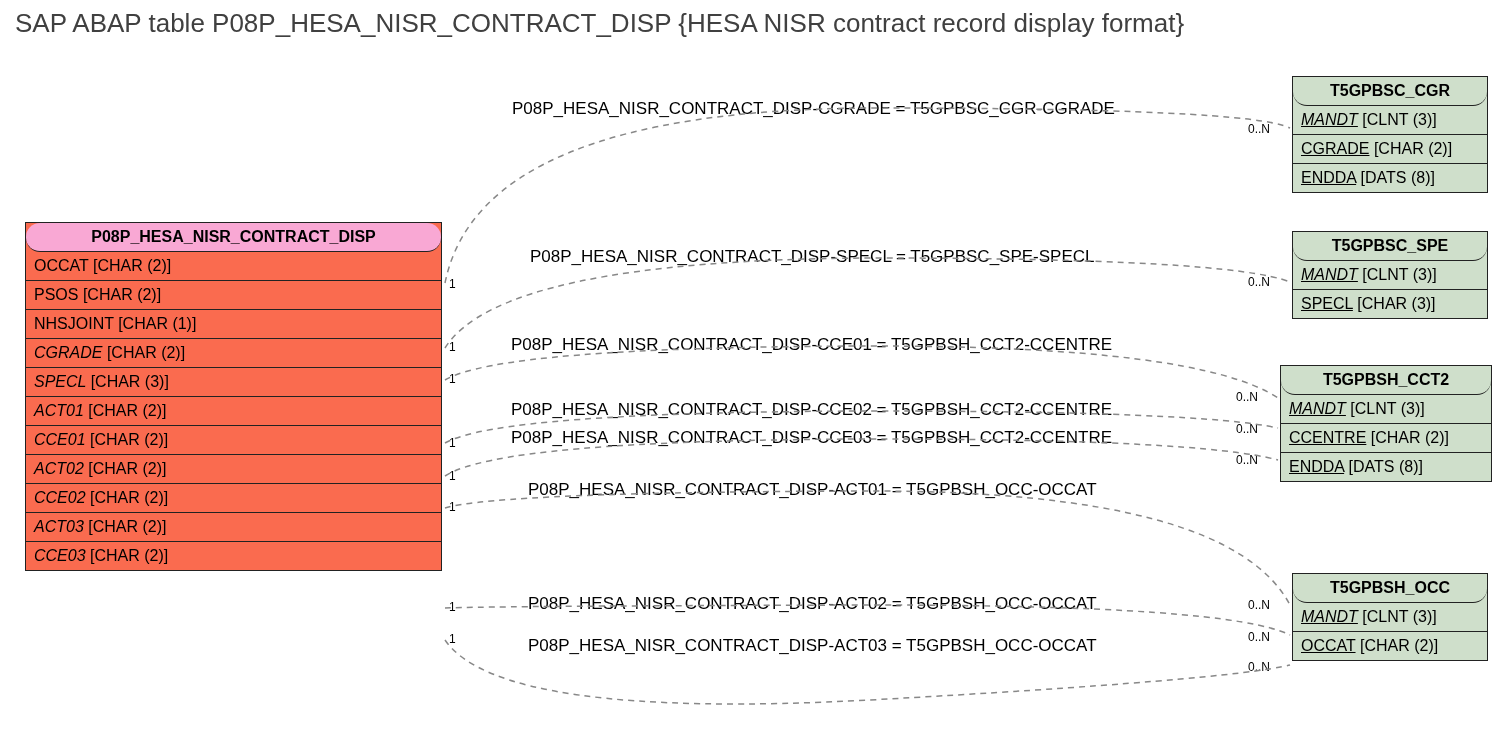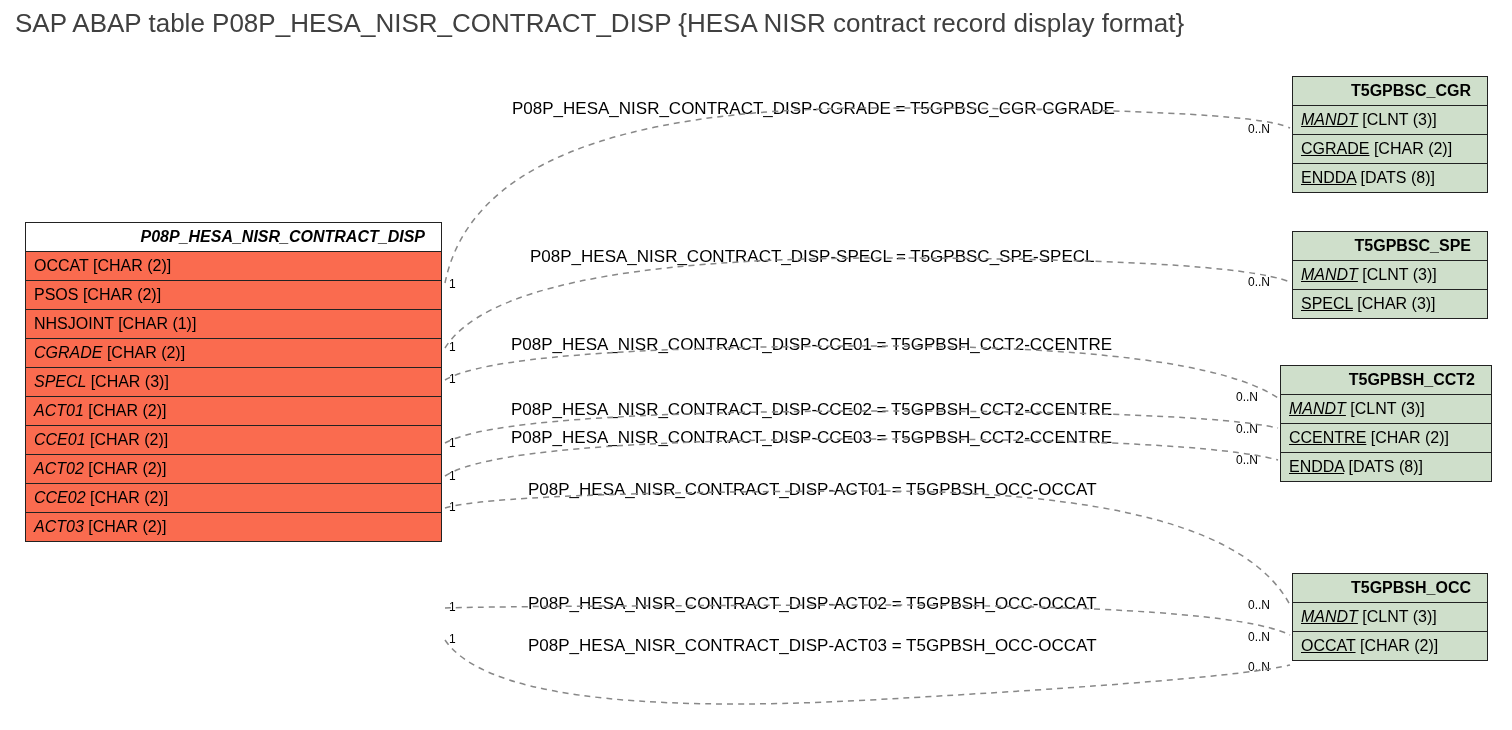--- a/index.html
+++ b/index.html
@@ -19,31 +19,32 @@
     font-size: 26px;
     color: #404040;
   }
   .entity {
     position: absolute;
     border: 1px solid #222;
     font-size: 16px;
   }
   .entity .header {
     font-weight: bold;
-    text-align: right;
+    text-align: center;
     padding: 5px 16px;
     border-bottom: 1px solid #222;
+    border-radius: 14px;
   }
   .entity .row {
     padding: 5px 8px;
     border-bottom: 1px solid #222;
   }
   .entity .row:last-child { border-bottom: none; }
   .main-entity { background: #fa6b4f; left: 25px; top: 222px; width: 415px; }
-  .main-entity .header { background: #ffffff; font-style: italic; }
+  .main-entity .header { background: #f9a8d4; }
   .ref-entity { background: #cfdfcb; }
   .ref-entity .header { background: #cfdfcb; }
   .fk-italic { font-style: italic; }
   .underline { text-decoration: underline; }
   .rel-label {
     position: absolute;
     font-size: 17px;
     color: #000;
     white-space: nowrap;
   }
@@ -76,20 +77,21 @@
       <div class="row"><span>OCCAT </span><span>[CHAR (2)]</span></div>
       <div class="row"><span>PSOS </span><span>[CHAR (2)]</span></div>
       <div class="row"><span>NHSJOINT </span><span>[CHAR (1)]</span></div>
       <div class="row"><span class="fk-italic">CGRADE </span><span>[CHAR (2)]</span></div>
       <div class="row"><span class="fk-italic">SPECL </span><span>[CHAR (3)]</span></div>
       <div class="row"><span class="fk-italic">ACT01 </span><span>[CHAR (2)]</span></div>
       <div class="row"><span class="fk-italic">CCE01 </span><span>[CHAR (2)]</span></div>
       <div class="row"><span class="fk-italic">ACT02 </span><span>[CHAR (2)]</span></div>
       <div class="row"><span class="fk-italic">CCE02 </span><span>[CHAR (2)]</span></div>
       <div class="row"><span class="fk-italic">ACT03 </span><span>[CHAR (2)]</span></div>
+      <div class="row"><span class="fk-italic">CCE03 </span><span>[CHAR (2)]</span></div>
     </div>
 </div>
 
 <div id="ref-entities">
     <div class="entity ref-entity" style="top: 76px; left: 1292px; width: 194px;">
       <div class="header">T5GPBSC_CGR</div>
       <div class="row"><span class="underline fk-italic">MANDT</span><span> [CLNT (3)]</span></div>
       <div class="row"><span class="underline">CGRADE</span><span> [CHAR (2)]</span></div>
       <div class="row"><span class="underline">ENDDA</span><span> [DATS (8)]</span></div>
     </div>

